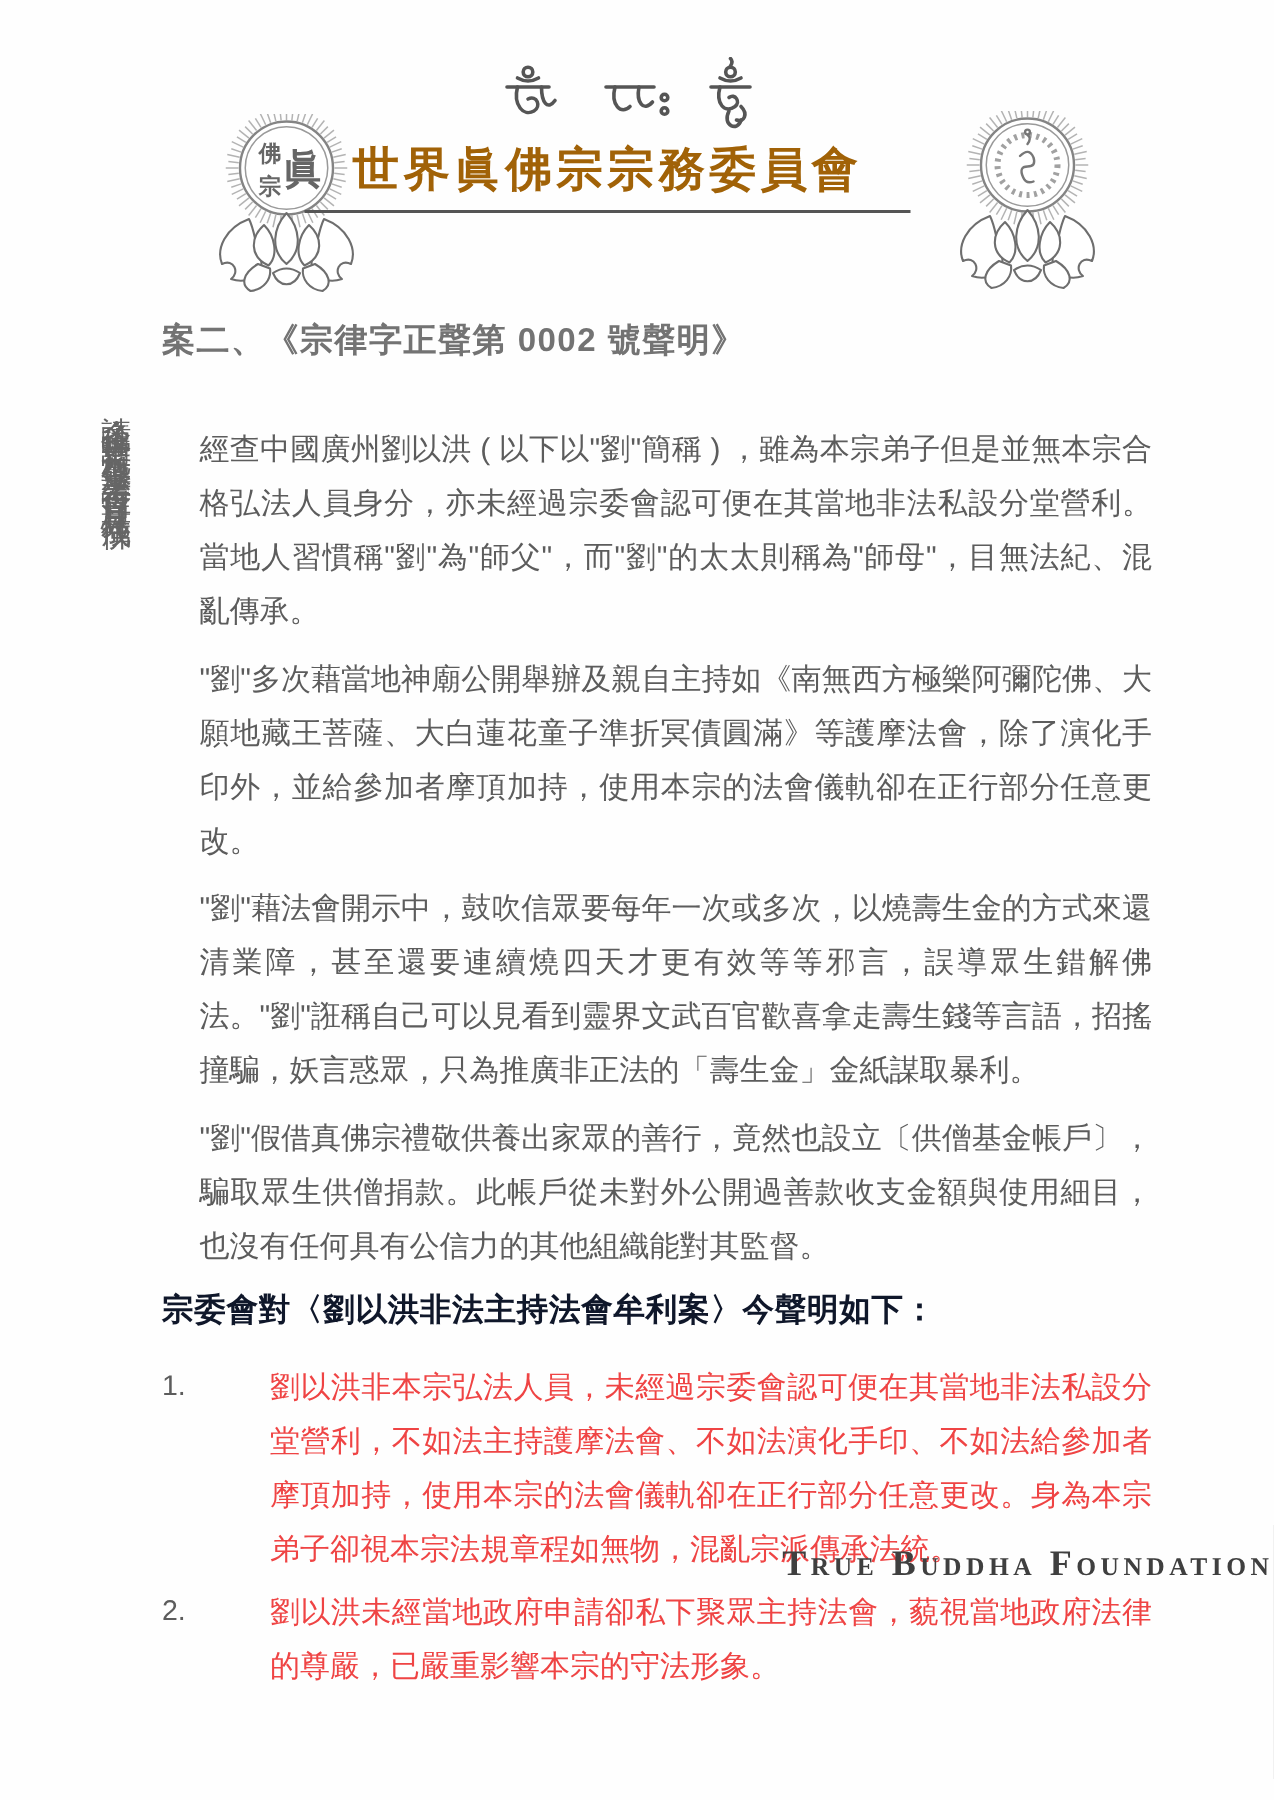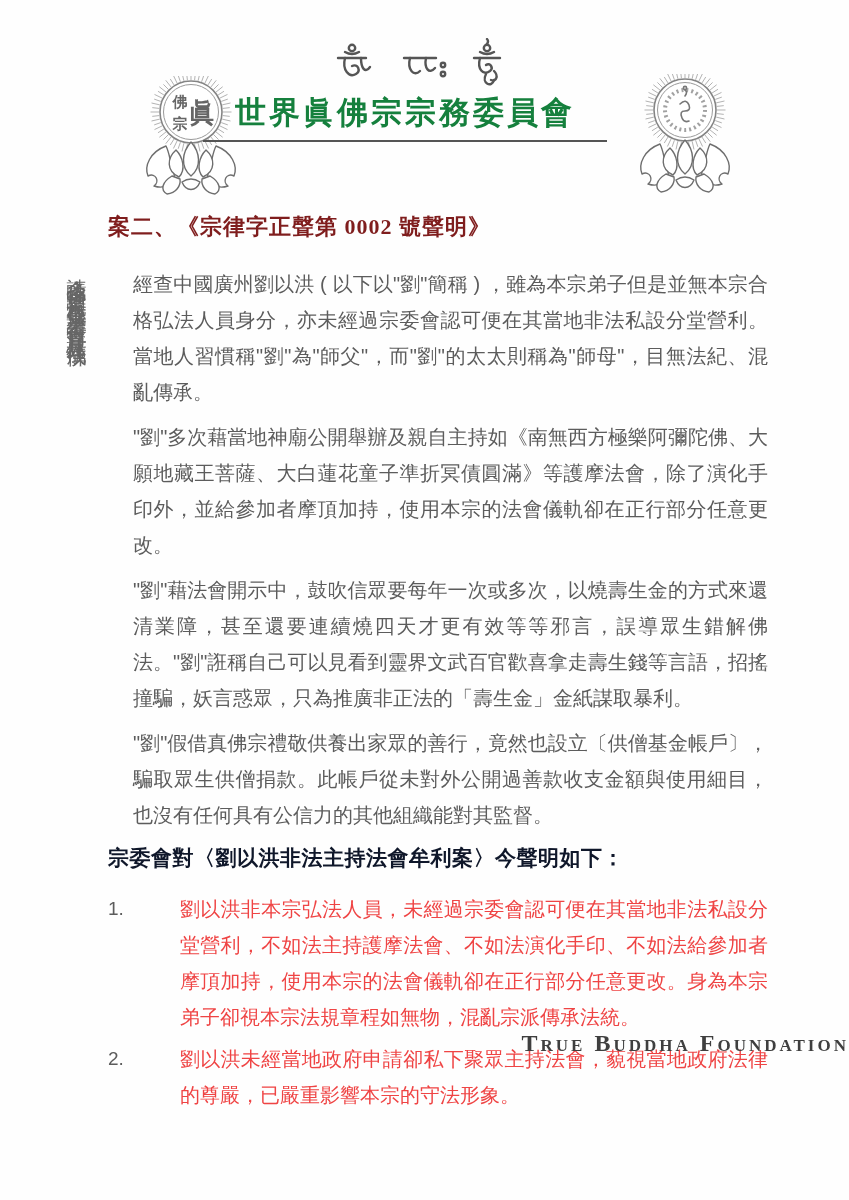--- a/index.html
+++ b/index.html
@@ -9,39 +9,39 @@
     background:#fefefe; overflow:hidden;
     font-family:"Liberation Sans","DejaVu Sans",sans-serif;
     color:#5a5a5a;
   }
   
   .mantra { position:absolute; left:322px; top:38px; width:210px; height:58px; }
   .mantra svg { width:100%; height:100%; }
   .org-title {
     position:absolute; left:200px; top:92px; width:410px;
     text-align:center; font-size:31px; font-weight:800; letter-spacing:3px;
-    color:#15803d; white-space:nowrap;
+    color:#a16207; white-space:nowrap;
   }
   .title-underline { position:absolute; left:203px; top:140px; width:404px; height:2px; background:#555; }
   .emblem { position:absolute; width:110px; height:122px; }
   .emblem-left { left:136px; top:76px; }
   .emblem-right { left:630px; top:74px; }
   .emblem svg { width:100%; height:100%; }
   .emblem text { font-family:"Liberation Sans","DejaVu Sans",sans-serif; }
   
   .side-note {
     position:absolute; left:64px; top:262px; height:670px;
     writing-mode:vertical-rl; text-orientation:upright;
     font-size:20px; letter-spacing:2.5px; color:#666; font-weight:500;
   }
   
   .content { position:absolute; left:108px; top:212px; width:660px; }
   .case-heading {
-    font-size:22px; line-height:30px; font-weight:700; color:#7f1d1d;
-    letter-spacing:1px; margin-bottom:24px; white-space:nowrap;font-family:Liberation Serif, serif;
+    font-size:22px; line-height:30px; font-weight:700; color:#737373;
+    letter-spacing:1px; margin-bottom:40px; white-space:nowrap;
   }
   .paras { padding-left:25px; }
   .paras p {
     font-size:20px; line-height:36px; color:#5c5c5c;
     text-align:justify; margin:0 0 9px 0;
   }
   .statement-heading {
     font-size:21px; line-height:30px; font-weight:700; color:#0f172a;
     margin:10px 0 18px 0; letter-spacing:0.5px; white-space:nowrap;
   }

